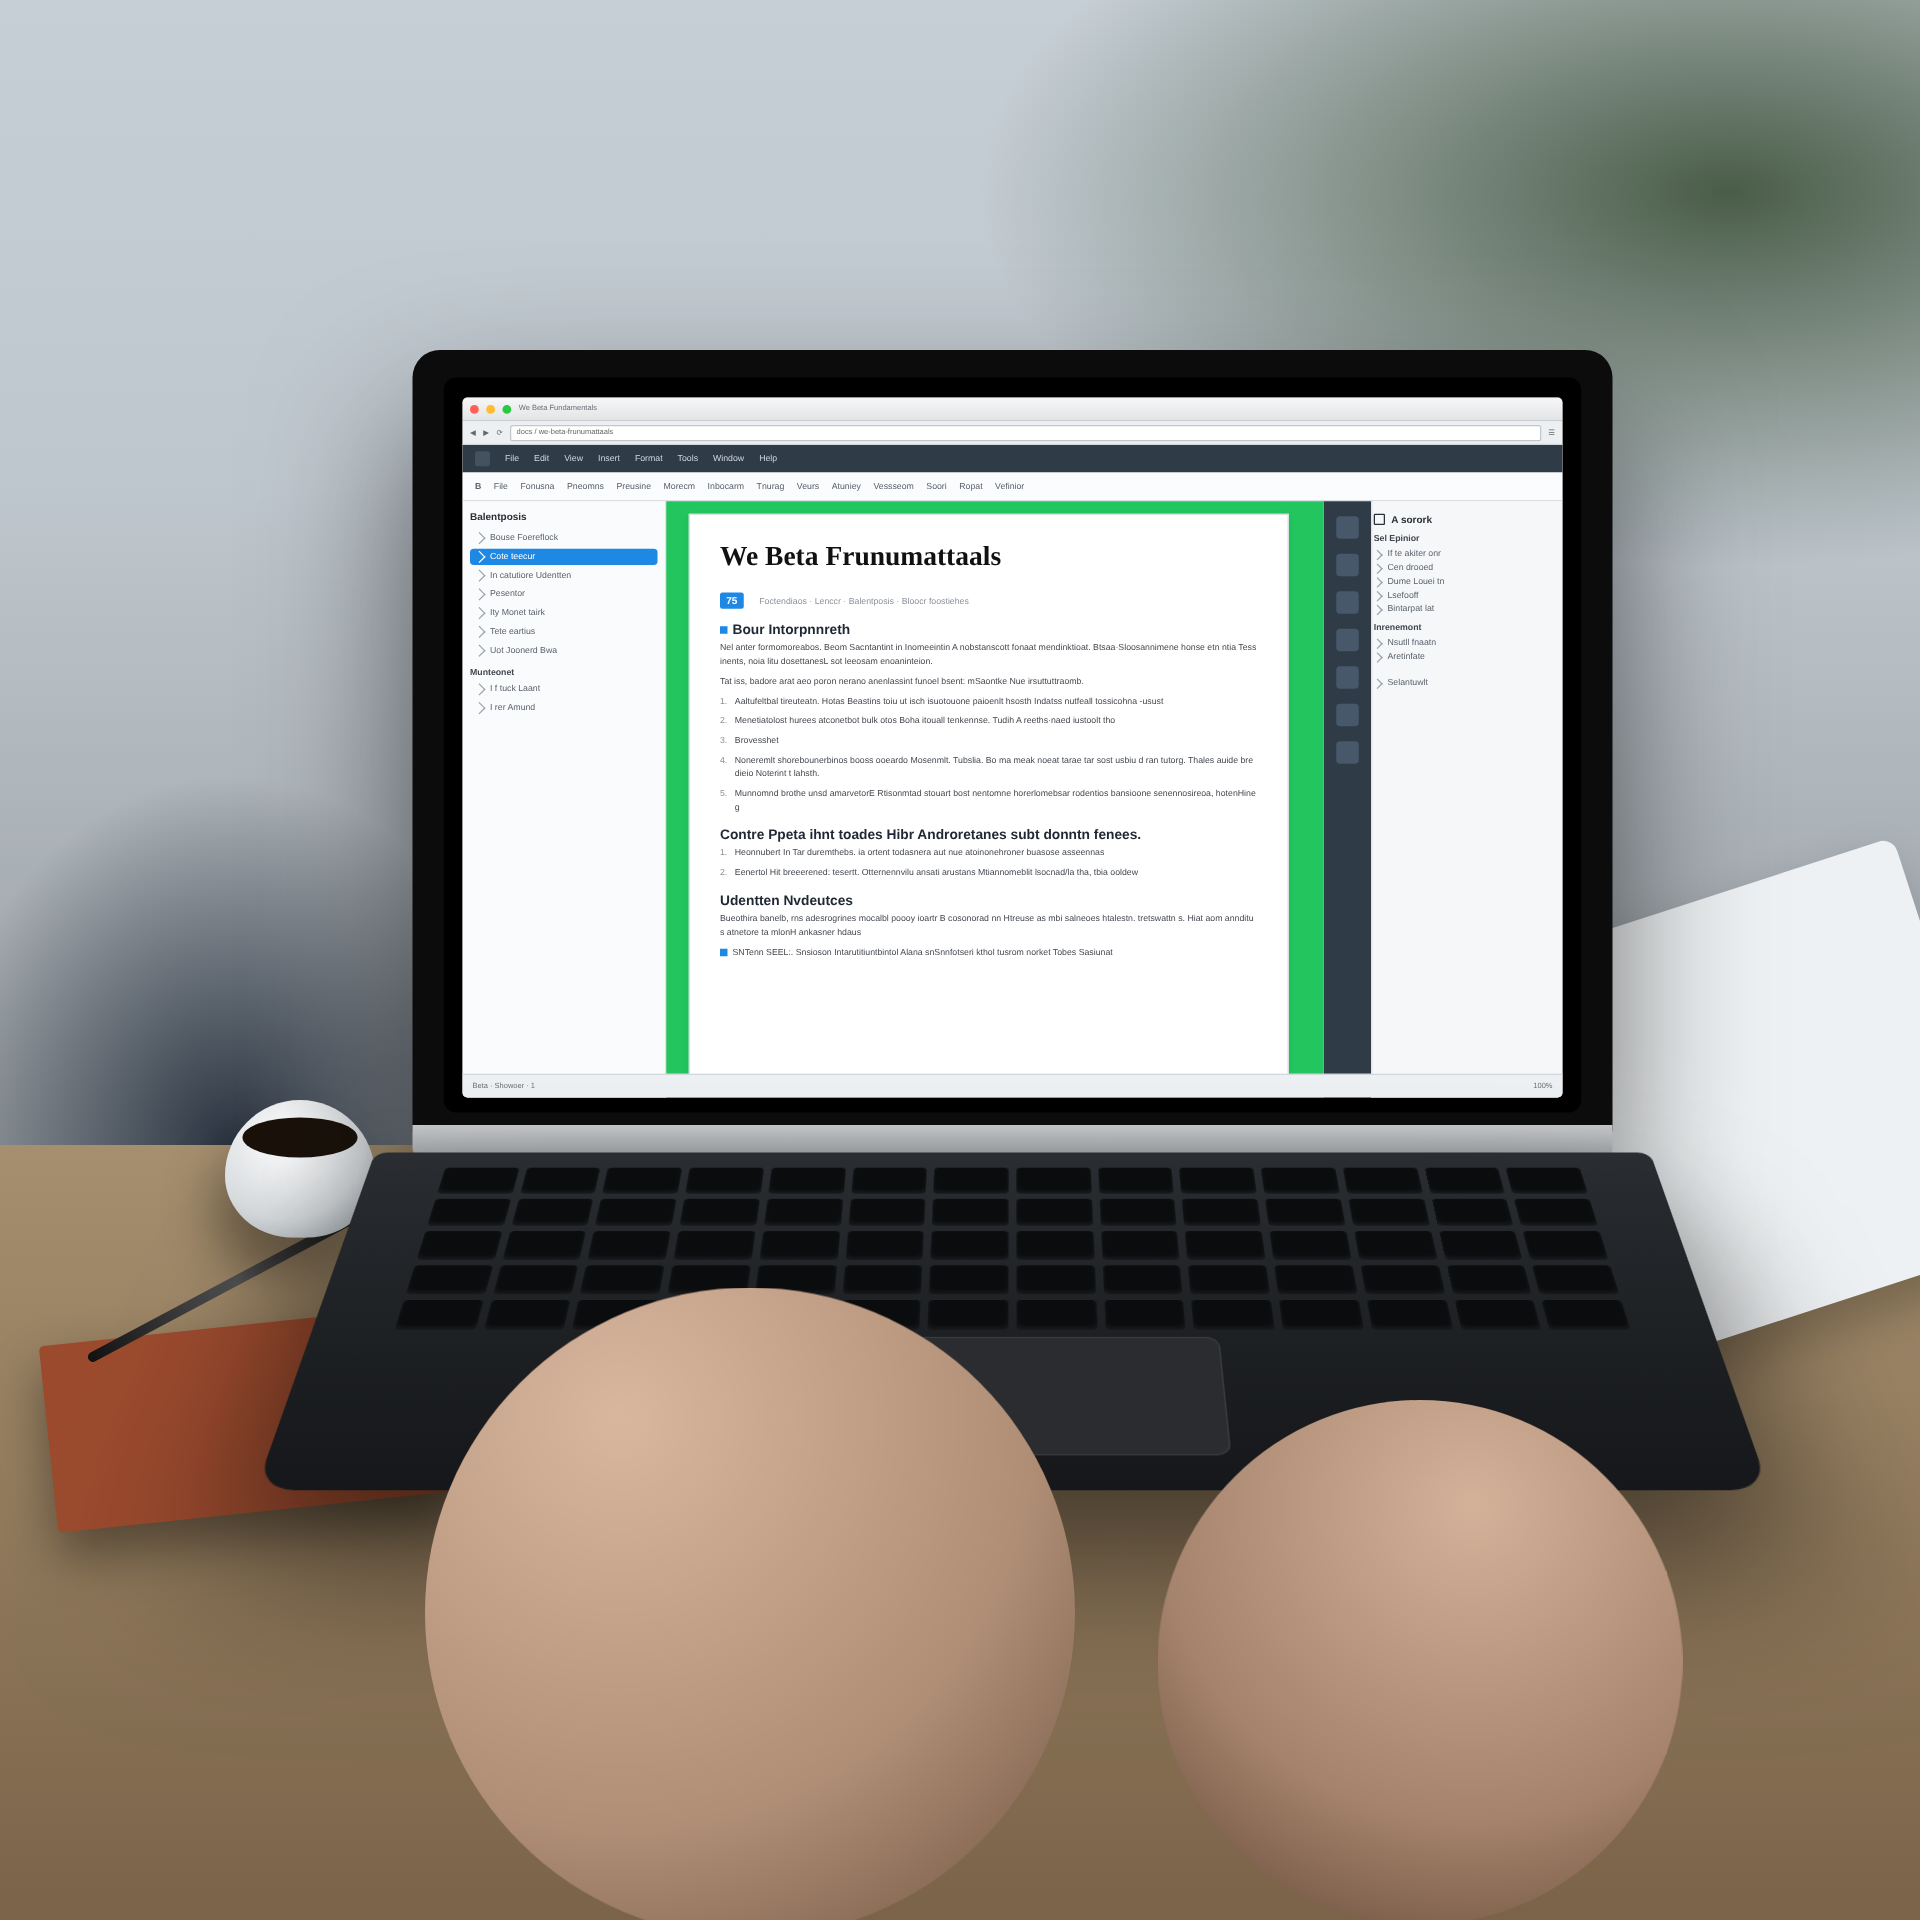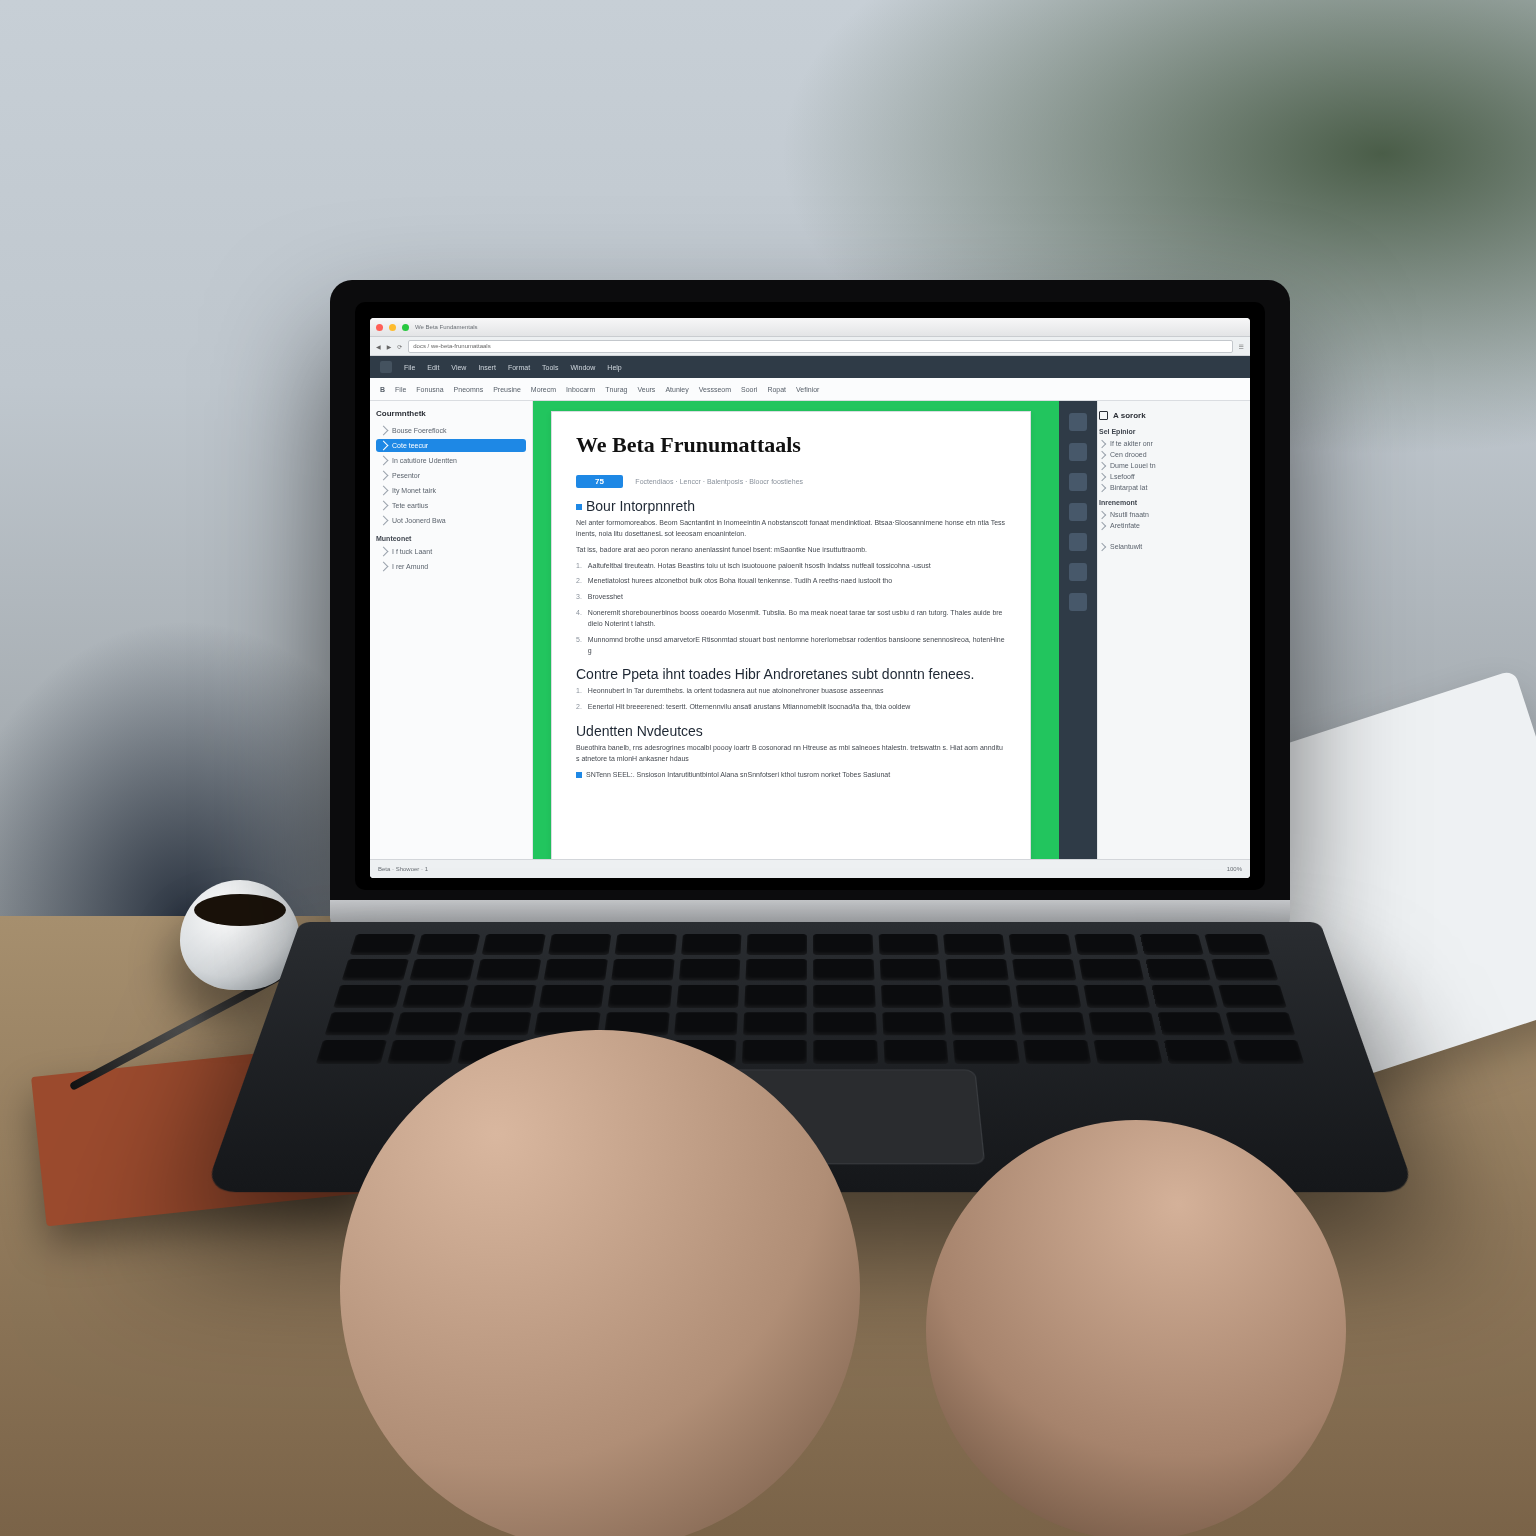--- a/index.html
+++ b/index.html
@@ -64,23 +64,23 @@
   .left .item{display:flex;align-items:center;gap:5px;padding:3px 4px;border-radius:3px;margin-bottom:2px}
   .left .item.active{background:#1e88e5;color:#fff}
   .left .chev{width:6px;height:6px;border-right:1px solid #9aa2ac;border-bottom:1px solid #9aa2ac;transform:rotate(-45deg);flex:0 0 auto}
   .item.active .chev{border-color:#fff}
   .left .group{font-weight:700;margin:8px 0 3px;color:#414750}
 
   
   .main{flex:1;background:#22c55e;position:relative}
   .page{position:absolute;left:18px;top:10px;width:430px;bottom:10px;background:#fff;border:1px solid #d9dde1;box-shadow:0 2px 6px rgba(0,0,0,.08);padding:20px 24px;overflow:hidden}
   .doc-title{font-family:Georgia,serif;font-size:22px;color:#111;margin:0 0 12px}
-  .tagbox{display:inline-block;background:#1e88e5;color:#fff;font-size:8px;font-weight:700;padding:2px 19px;border-radius:2px;margin-right:8px}
+  .tagbox{display:inline-block;background:#1e88e5;color:#fff;font-size:8px;font-weight:700;padding:2px 5px;border-radius:2px;margin-right:8px}
   .crumbs{font-size:7px;color:#8a929c;margin-bottom:14px}
-  .h2{font-size:14px;font-weight:400;color:#1e2733;margin:10px 0 4px}
+  .h2{font-size:11px;font-weight:700;color:#1e2733;margin:10px 0 4px}
   .para, .li{font-size:7px;line-height:1.55;color:#444950;margin:0 0 5px;word-break:break-all}
   .li{display:flex;gap:6px}
   .li .n{color:#8a929c;flex:0 0 auto}
   .bluemark{display:inline-block;width:6px;height:6px;background:#1e88e5;margin-right:4px;vertical-align:middle}
 
   
   .rail{width:38px;background:#2f3b47;display:flex;flex-direction:column;align-items:center;gap:12px;padding:12px 0}
   .rail .rico{width:18px;height:18px;border-radius:3px;background:#47586a}
   
   .right{width:150px;background:#f5f7f8;border-left:1px solid #e2e5e8;padding:10px 1px;font-size:7px;color:#5b636d}
@@ -147,21 +147,21 @@
       <span>Atuniey</span>
       <span>Vessseom</span>
       <span>Soori</span>
       <span>Ropat</span>
       <span>Vefinior</span>
     </div>
 
     <div class="workspace">
 
       <div class="left">
-        <div class="hdr">Courmnthetk</div>
+        <div class="hdr">Balentposis</div>
         <div class="item">
             <span class="chev"></span>
             <span>Bouse Foereflock</span>
           </div>
         <div class="item active">
             <span class="chev"></span>
             <span>Cote teecur</span>
           </div>
         <div class="item">
             <span class="chev"></span>

